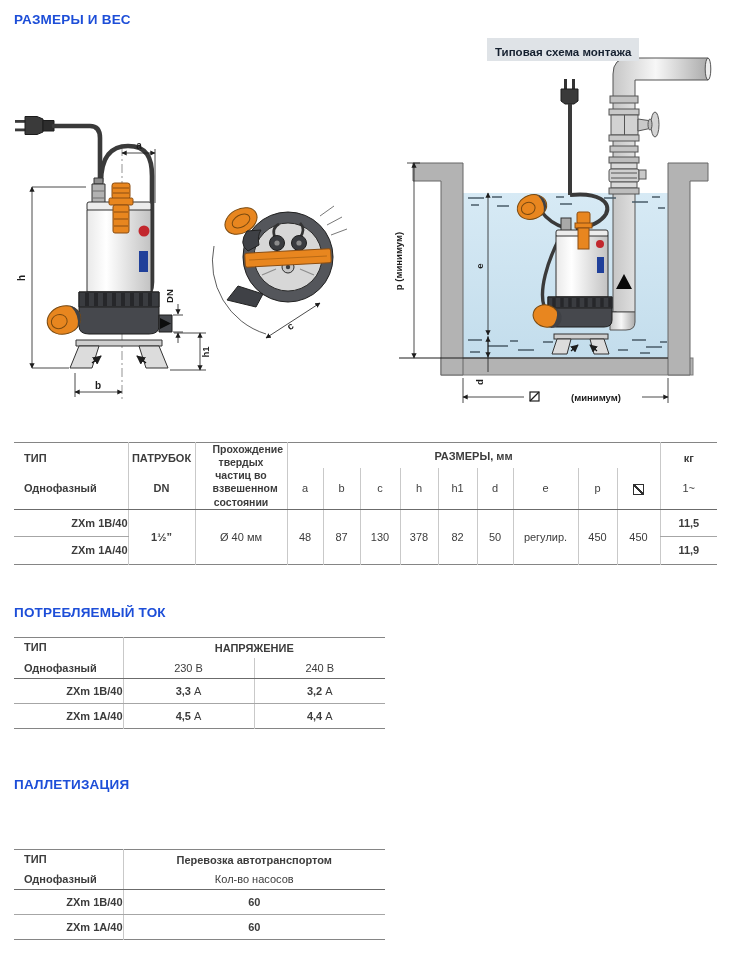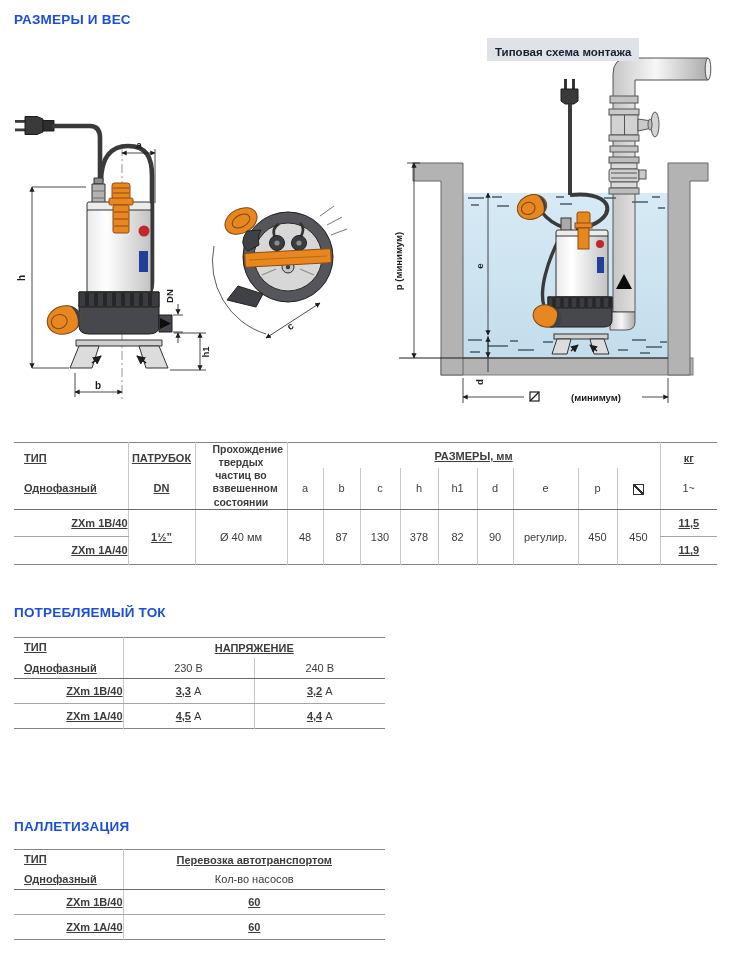--- a/index.html
+++ b/index.html
@@ -1,31 +1,31 @@
 <!DOCTYPE html>
 <html><head>
 <meta charset="utf-8">
 <style>
   html,body{margin:0;padding:0;background:#fff;}
   body{width:730px;height:954px;position:relative;font-family:"Liberation Sans",sans-serif;color:#3c3c3c;overflow:hidden;}
   .sec-title{position:absolute;left:14px;font-size:13.5px;font-weight:bold;color:#1d4ed8;letter-spacing:.2px;}
   #title-dimensions{top:12px;}
   #title-current{top:605px;}
-  #title-pallet{top:819px;}
+  #title-pallet{top:777px;}
   .scheme-label{position:absolute;left:487px;top:38px;background:#dfe3e7;color:#15202f;font-size:11.5px;font-weight:bold;padding:8px 8px 3px;}
   svg.drawing{position:absolute;left:0;top:0;}
 
   table{border-collapse:collapse;table-layout:fixed;font-family:"Liberation Sans",sans-serif;}
   th,td{padding:0;font-weight:normal;}
   .tbl{position:absolute;left:14px;color:#3c3c3c;font-size:11px;}
   .tbl{border-top:1.5px solid #858585;border-bottom:1.5px solid #858585;}
   .hdr-b{border-bottom:1.5px solid #6b6b6b;}
   .vline{border-left:1px solid #c9c9c9;}
   .rowline{border-bottom:1px solid #a6a6a6;}
-  .bold{font-weight:bold;text-decoration:underline;}
+  .bold{font-weight:bold;}
   .ctr{text-align:center;}
   .left-pad{text-align:right;padding-left:10px;}
   .vsplit{display:flex;flex-direction:column;justify-content:space-between;box-sizing:border-box;}
 
   
   #t1{top:442px;width:703px;}
   #t1 thead tr.sub-row{height:35px;}
   #t1 thead tr.top-row{height:22px;}
   #t1 tbody tr{height:27.5px;}
   #t1 .h57{height:57px;padding:5px 0 10px;}
@@ -362,21 +362,21 @@
   <tbody>
     <tr>
       <td class="bold left-pad rowline">ZXm 1B/40</td>
       <td rowspan="2" class="vline ctr bold">1½”</td>
       <td rowspan="2" class="vline ctr">Ø 40 мм</td>
       <td rowspan="2" class="vline ctr">48</td>
       <td rowspan="2" class="vline ctr">87</td>
       <td rowspan="2" class="vline ctr">130</td>
       <td rowspan="2" class="vline ctr">378</td>
       <td rowspan="2" class="vline ctr">82</td>
-      <td rowspan="2" class="vline ctr">90</td>
+      <td rowspan="2" class="vline ctr">50</td>
       <td rowspan="2" class="vline ctr">регулир.</td>
       <td rowspan="2" class="vline ctr">450</td>
       <td rowspan="2" class="vline ctr">450</td>
       <td class="vline ctr bold rowline">11,5</td>
     </tr>
     <tr>
       <td class="bold left-pad">ZXm 1A/40</td>
       <td class="vline ctr bold">11,9</td>
     </tr>
   </tbody>

